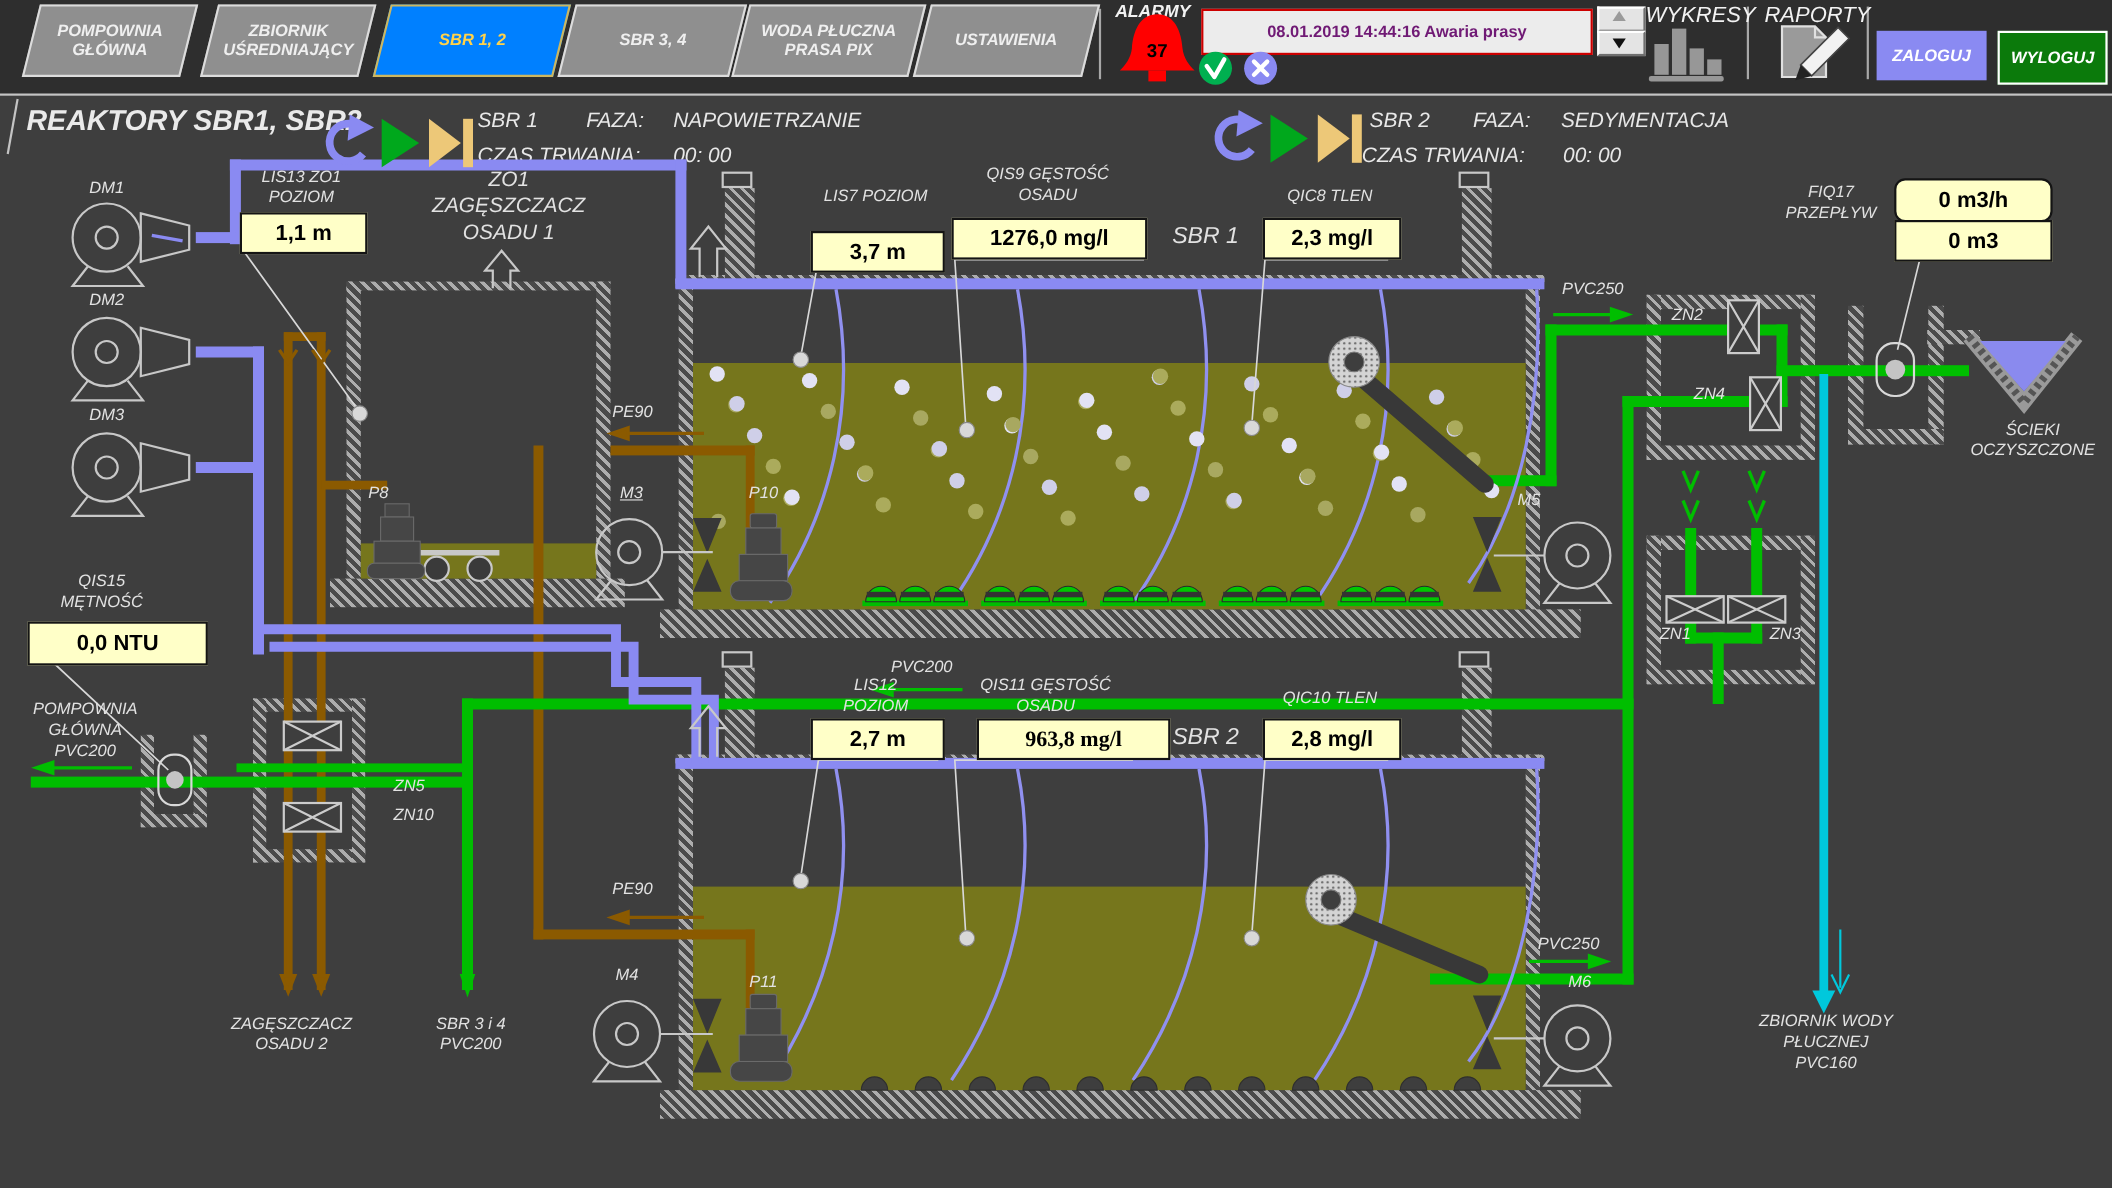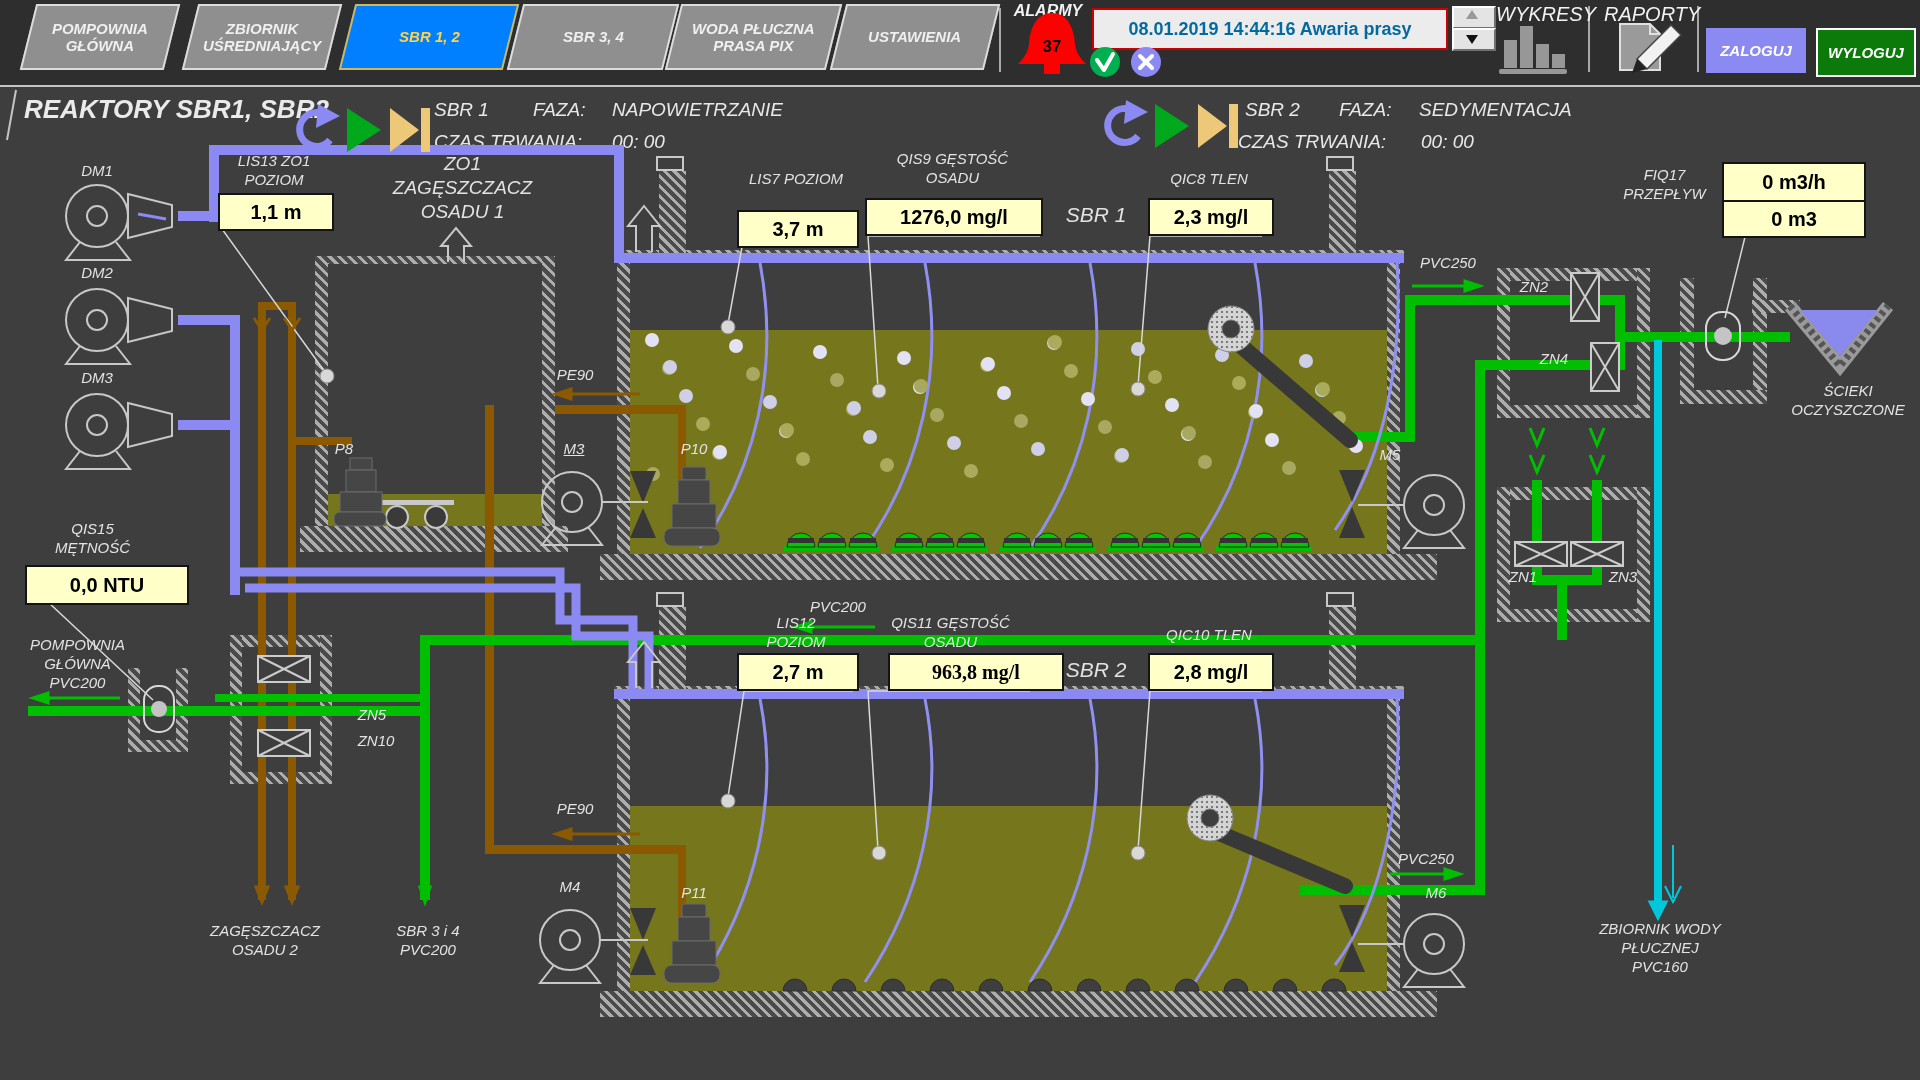--- a/index.html
+++ b/index.html
@@ -10,21 +10,21 @@
   #topbar{position:absolute;left:0;top:0;width:1920px;height:86px;background:#2E2E2E;}
   #topline{position:absolute;left:0;top:85px;width:1920px;height:2px;background:#C4C4C4;}
   .tab{position:absolute;top:4px;height:62px;background:#8F8F8F;border:2px solid #DCDCDC;
        transform:skewX(-14deg);display:flex;align-items:center;justify-content:center;cursor:pointer;}
   .tab>span{transform:skewX(14deg);font-weight:bold;font-style:italic;font-size:15px;line-height:1.15;
        color:#EFEFEF;text-align:center;white-space:pre-line;}
   .tab.active{background:#0080FF;border-color:#CDB760;}
   .tab.active>span{color:#FFD24A;}
   .vdiv{position:absolute;width:2px;background:#A8A8A8;}
   #alarmbox{position:absolute;left:1092px;top:8px;width:352px;height:38px;background:#ECECEC;
-       border:2px solid #CC0000;color:#0369a1;font-weight:bold;font-size:18px;
+       border:2px solid #CC0000;color:#701a75;font-weight:bold;font-size:15px;
        display:flex;align-items:center;justify-content:center;}
   .spin{position:absolute;left:1452px;width:40px;height:19px;background:#E4E4E4;
        border:2px solid;border-color:#FFFFFF #6F6F6F #6F6F6F #FFFFFF;}
   #alarmy-lbl{position:absolute;left:1000px;top:2px;width:96px;text-align:center;color:#F2F2F2;
        font-weight:bold;font-style:italic;font-size:16px;}
   .toollbl{position:absolute;top:3px;color:#F2F2F2;font-weight:normal;font-style:italic;font-size:20px;}
   .btn{position:absolute;display:flex;align-items:center;justify-content:center;
        font-weight:bold;font-style: italic;font-size:15px;color:#FFF;cursor:pointer;}
   #btn-login{left:1706px;top:28px;width:100px;height:45px;background:#8A8AF2;}
   #btn-logout{left:1816px;top:28px;width:96px;height:45px;background:#0B7A0B;border:2px solid #FFF;}
@@ -568,21 +568,21 @@
       <polygon points="1650,902 1666,902 1658,918"></polygon>
       <polyline points="1673,845 1673,898" fill="none" stroke-width="2"></polyline>
       <polyline points="1665,886 1673,902 1681,886" fill="none" stroke-width="2"></polyline>
     </g>
   </svg>
 
   <div class="vbox" style="left:218px;top:193px;width:112px;height:34px;">1,1 m</div>
   <div class="vbox" style="left:737px;top:210px;width:118px;height:34px;">3,7 m</div>
   <div class="vbox" style="left:865px;top:198px;width:174px;height:34px;">1276,0 mg/l</div>
   <div class="vbox" style="left:1148px;top:198px;width:122px;height:34px;">2,3 mg/l</div>
-  <div class="vbox" style="left:1722px;top:162px;width:140px;height:36px;">0 m3/h</div>
+  <div class="vbox" style="left:1722px;top:162px;width:140px;height:36px;border-radius:10px;">0 m3/h</div>
   <div class="vbox" style="left:1722px;top:200px;width:140px;height:34px;">0 m3</div>
   <div class="vbox" style="left:25px;top:565px;width:160px;height:36px;">0,0 NTU</div>
   <div class="vbox" style="left:737px;top:653px;width:118px;height:34px;">2,7 m</div>
   <div class="vbox" style="left:888px;top:653px;width:172px;height:34px;font-family:Liberation Serif, serif;">963,8 mg/l</div>
   <div class="vbox" style="left:1148px;top:653px;width:122px;height:34px;">2,8 mg/l</div>
 
   <div class="lbl" style="left:215px;top:152px;width:118px;">LIS13 ZO1
 POZIOM</div>
   <div class="lbl" style="left:355px;top:152px;width:215px;font-size:19px;">ZO1
 ZAGĘSZCZACZ

